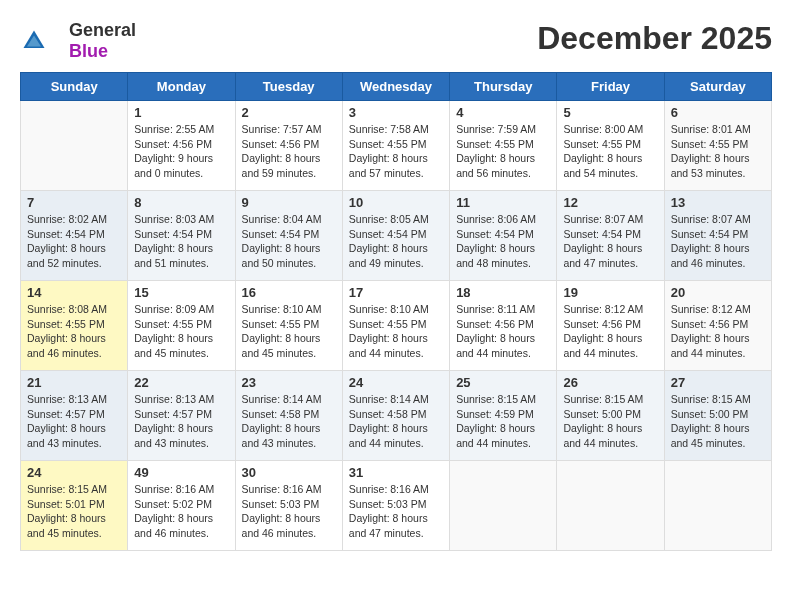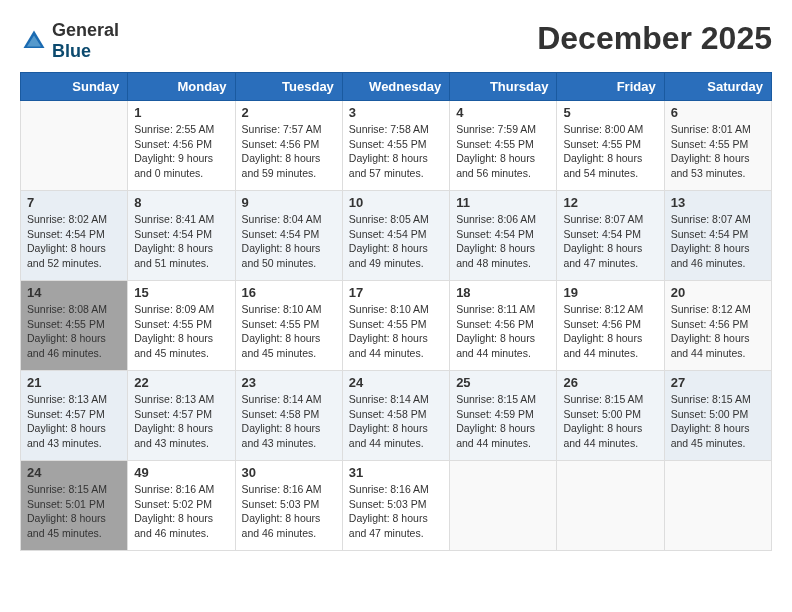--- a/index.html
+++ b/index.html
@@ -12,31 +12,31 @@
     }
     .header {
       display: flex;
       justify-content: space-between;
       align-items: flex-start;
       margin-bottom: 10px;
     }
     .logo {
       display: flex;
       align-items: center;
-      gap: 4px;
+      gap: 21px;
     }
     .logo-text-general {
       font-size: 18px;
       font-weight: bold;
       color: #333;
     }
     .logo-text-blue {
       font-size: 18px;
       font-weight: bold;
-      color: #0c4a6e;
+      color: #a21caf;
     }
     .logo-icon {
       width: 28px;
       height: 28px;
     }
     .title-block {
       text-align: left;
     }
     .title-block h1 {
       font-size: 32px;
@@ -49,37 +49,37 @@
       color: #555;
     }
     .calendar {
       width: 100%;
       border-collapse: collapse;
       border: 1px solid #ccc;
     }
     .calendar th {
       background-color: #2a6ebb;
       color: white;
-      text-align: right;
+      text-align: center;
       padding: 6px 8px;
       font-size: 13px;
       border: 1px solid #1a5aa0;
     }
     .calendar td {
       vertical-align: top;
       padding: 4px 6px;
       border: 1px solid #ddd;
       width: calc(100% / 7);
       font-size: 11px;
       color: #333;
       height: 90px;
       background: #fff;
     }
     .calendar td:nth-child(1) {
-      background: #a3a3a3;
+      background: #fef9c3;
     }
     .calendar td:nth-child(7) {
       background: #f9f9f9;
     }
     .day-number {
       font-weight: bold;
       font-size: 13px;
       display: block;
       margin-bottom: 2px;
     }
@@ -187,21 +187,21 @@
           <span class="day-number">7</span>
           <div class="day-info">
             <div>Sunrise: 8:02 AM</div>
             <div>Sunset: 4:54 PM</div>
             <div>Daylight: 8 hours and 52 minutes.</div>
           </div>
         </td>
         <td>
           <span class="day-number">8</span>
           <div class="day-info">
-            <div>Sunrise: 8:41 AM</div>
+            <div>Sunrise: 8:03 AM</div>
             <div>Sunset: 4:54 PM</div>
             <div>Daylight: 8 hours and 51 minutes.</div>
           </div>
         </td>
         <td>
           <span class="day-number">9</span>
           <div class="day-info">
             <div>Sunrise: 8:04 AM</div>
             <div>Sunset: 4:54 PM</div>
             <div>Daylight: 8 hours and 50 minutes.</div>

